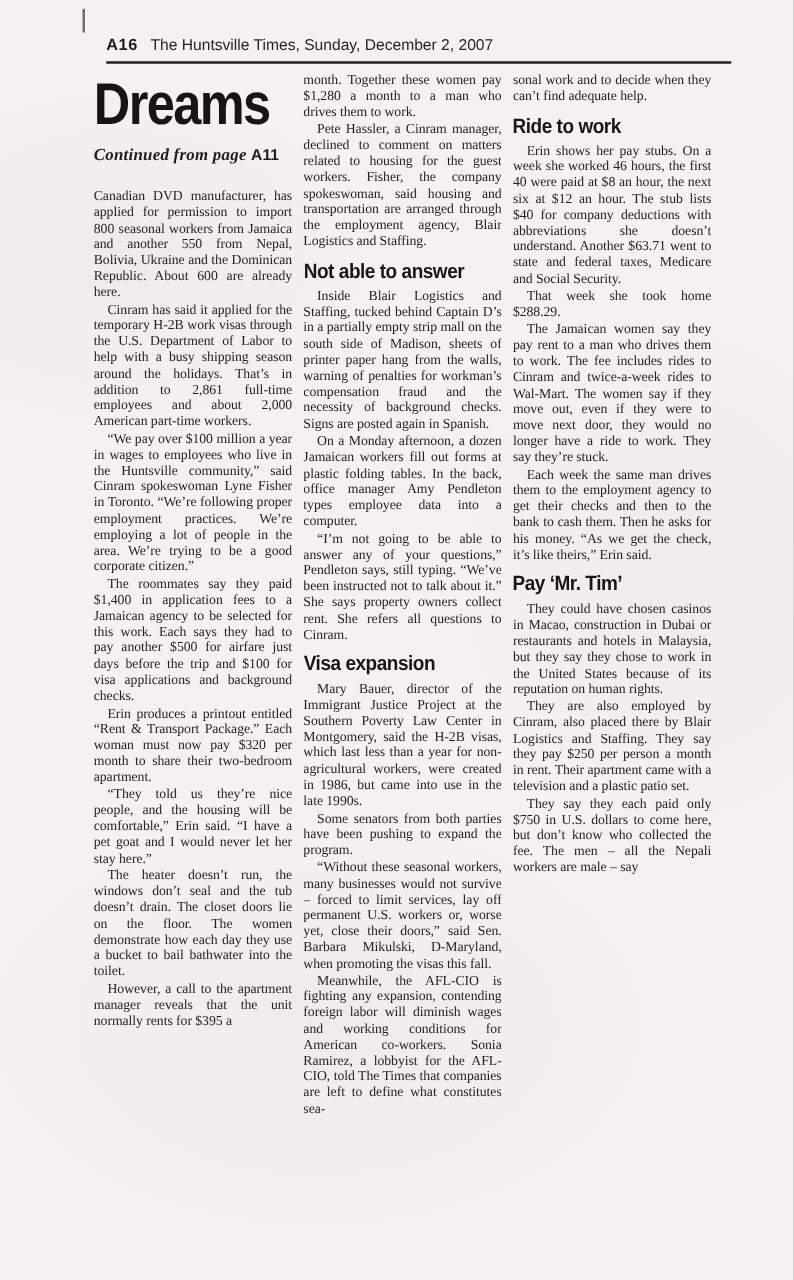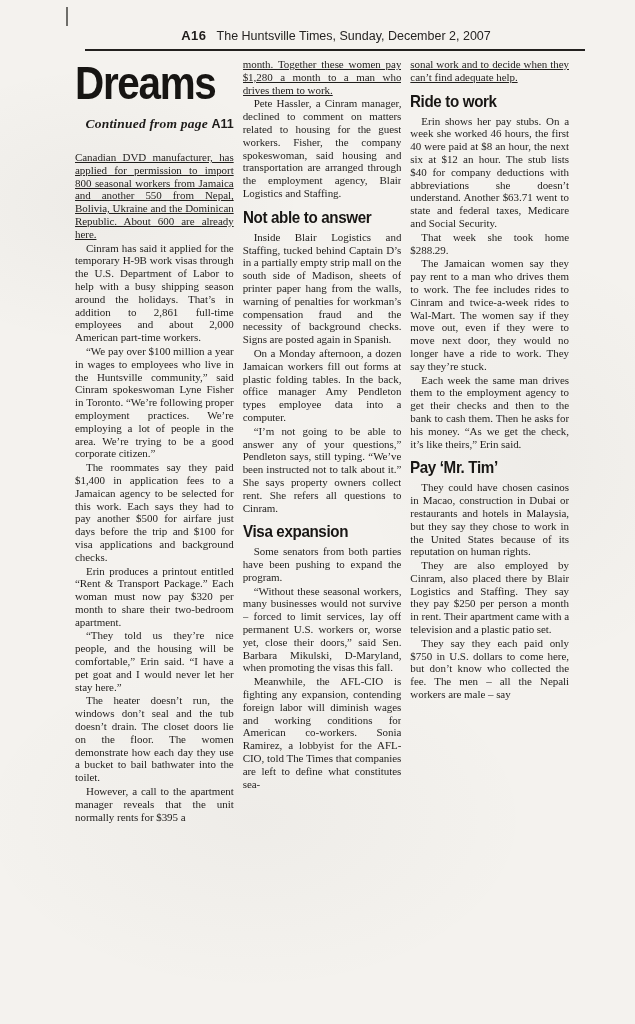--- a/index.html
+++ b/index.html
@@ -20,21 +20,20 @@
   }
 
   
   .mast {
     position: absolute;
     top: 28px; left: 85px; right: 48px;
     height: 22px;
     font-family: "Liberation Sans", sans-serif;
     font-size: 13px;
     white-space: nowrap;
-    text-align: center;
   }
   .mast .pageno { font-weight: bold; letter-spacing: .5px; margin-right: 10px; }
   .mast .mast-title { font-size: 12.5px; color: #262422; }
   .mast-rule {
     position: absolute;
     top: 49px; left: 85px; width: 500px; height: 2.4px;
     background: #23211f;
   }
   .crop-mark {
     position: absolute;
@@ -66,39 +65,38 @@
     margin: 2px 0 10px 0;
   }
   .continued {
     font-style: italic;
     font-weight: bold;
     font-size: 13.5px;
     letter-spacing: .2px;
     padding-bottom: 9px;
     margin-bottom: 9px;
     border-bottom: 1px solid rgba(60,56,52,.0);
-    text-align: right;
   }
   .continued .cont-page {
     font-family: "Liberation Sans", sans-serif;
     font-style: normal;
     font-size: 12.5px;
     letter-spacing: 0;
   }
 
   .para {
     font-size: 11px;
     line-height: 12.8px;
     text-align: justify;
     text-indent: 11px;
     letter-spacing: -0.05px;
     margin-bottom: 1px;
     color: #201e1c;
   }
-  .para.noindent { text-indent: 0; text-decoration: underline; }
+  .para.noindent { text-indent: 0; }
 
   .subhead {
     font-family: "Liberation Sans", sans-serif;
     font-weight: bold;
     font-size: 16.5px;
     letter-spacing: -0.4px;
     transform: scaleX(.92);
     transform-origin: left center;
     white-space: nowrap;
     margin: 8px 0 4px 0;
@@ -117,39 +115,40 @@
   </div>
   <div class="mast-rule"></div>
 
   <div class="content">
 
     <div class="col">
       <div class="headline">Dreams</div>
       <div class="continued"><span>Continued from page </span><span class="cont-page">A11</span></div>
       <div>
           <p class="para noindent">Canadian DVD manufacturer, has applied for permission to import 800 seasonal workers from Jamaica and another 550 from Nepal, Bolivia, Ukraine and the Dominican Republic. About 600 are already here.</p>
-          <p class="para">Cinram has said it applied for the temporary H-9B work visas through the U.S. Department of Labor to help with a busy shipping season around the holidays. That’s in addition to 2,861 full-time employees and about 2,000 American part-time workers.</p>
+          <p class="para">Cinram has said it applied for the temporary H-2B work visas through the U.S. Department of Labor to help with a busy shipping season around the holidays. That’s in addition to 2,861 full-time employees and about 2,000 American part-time workers.</p>
           <p class="para">“We pay over $100 million a year in wages to employees who live in the Huntsville community,” said Cinram spokeswoman Lyne Fisher in Toronto. “We’re following proper employment practices. We’re employing a lot of people in the area. We’re trying to be a good corporate citizen.”</p>
           <p class="para">The roommates say they paid $1,400 in application fees to a Jamaican agency to be selected for this work. Each says they had to pay another $500 for airfare just days before the trip and $100 for visa applications and background checks.</p>
           <p class="para">Erin produces a printout entitled “Rent &amp; Transport Package.” Each woman must now pay $320 per month to share their two-bedroom apartment.</p>
           <p class="para">“They told us they’re nice people, and the housing will be comfortable,” Erin said. “I have a pet goat and I would never let her stay here.”</p>
           <p class="para">The heater doesn’t run, the windows don’t seal and the tub doesn’t drain. The closet doors lie on the floor. The women demonstrate how each day they use a bucket to bail bathwater into the toilet.</p>
           <p class="para">However, a call to the apartment manager reveals that the unit normally rents for $395 a</p>
         </div>
     </div>
 
     <div class="col">
       <div>
           <p class="para noindent">month. Together these women pay $1,280 a month to a man who drives them to work.</p>
           <p class="para">Pete Hassler, a Cinram manager, declined to comment on matters related to housing for the guest workers. Fisher, the company spokeswoman, said housing and transportation are arranged through the employment agency, Blair Logistics and Staffing.</p>
           <h3 class="subhead">Not able to answer</h3>
           <p class="para">Inside Blair Logistics and Staffing, tucked behind Captain D’s in a partially empty strip mall on the south side of Madison, sheets of printer paper hang from the walls, warning of penalties for workman’s compensation fraud and the necessity of background checks. Signs are posted again in Spanish.</p>
           <p class="para">On a Monday afternoon, a dozen Jamaican workers fill out forms at plastic folding tables. In the back, office manager Amy Pendleton types employee data into a computer.</p>
           <p class="para">“I’m not going to be able to answer any of your questions,” Pendleton says, still typing. “We’ve been instructed not to talk about it.” She says property owners collect rent. She refers all questions to Cinram.</p>
           <h3 class="subhead">Visa expansion</h3>
+          <p class="para">Mary Bauer, director of the Immigrant Justice Project at the Southern Poverty Law Center in Montgomery, said the H-2B visas, which last less than a year for non-agricultural workers, were created in 1986, but came into use in the late 1990s.</p>
           <p class="para">Some senators from both parties have been pushing to expand the program.</p>
           <p class="para">“Without these seasonal workers, many businesses would not survive – forced to limit services, lay off permanent U.S. workers or, worse yet, close their doors,” said Sen. Barbara Mikulski, D-Maryland, when promoting the visas this fall.</p>
           <p class="para">Meanwhile, the AFL-CIO is fighting any expansion, contending foreign labor will diminish wages and working conditions for American co-workers. Sonia Ramirez, a lobbyist for the AFL-CIO, told The Times that companies are left to define what constitutes sea-</p>
         </div>
     </div>
 
     <div class="col">
       <div>
           <p class="para noindent">sonal work and to decide when they can’t find adequate help.</p>
           <h3 class="subhead">Ride to work</h3>

